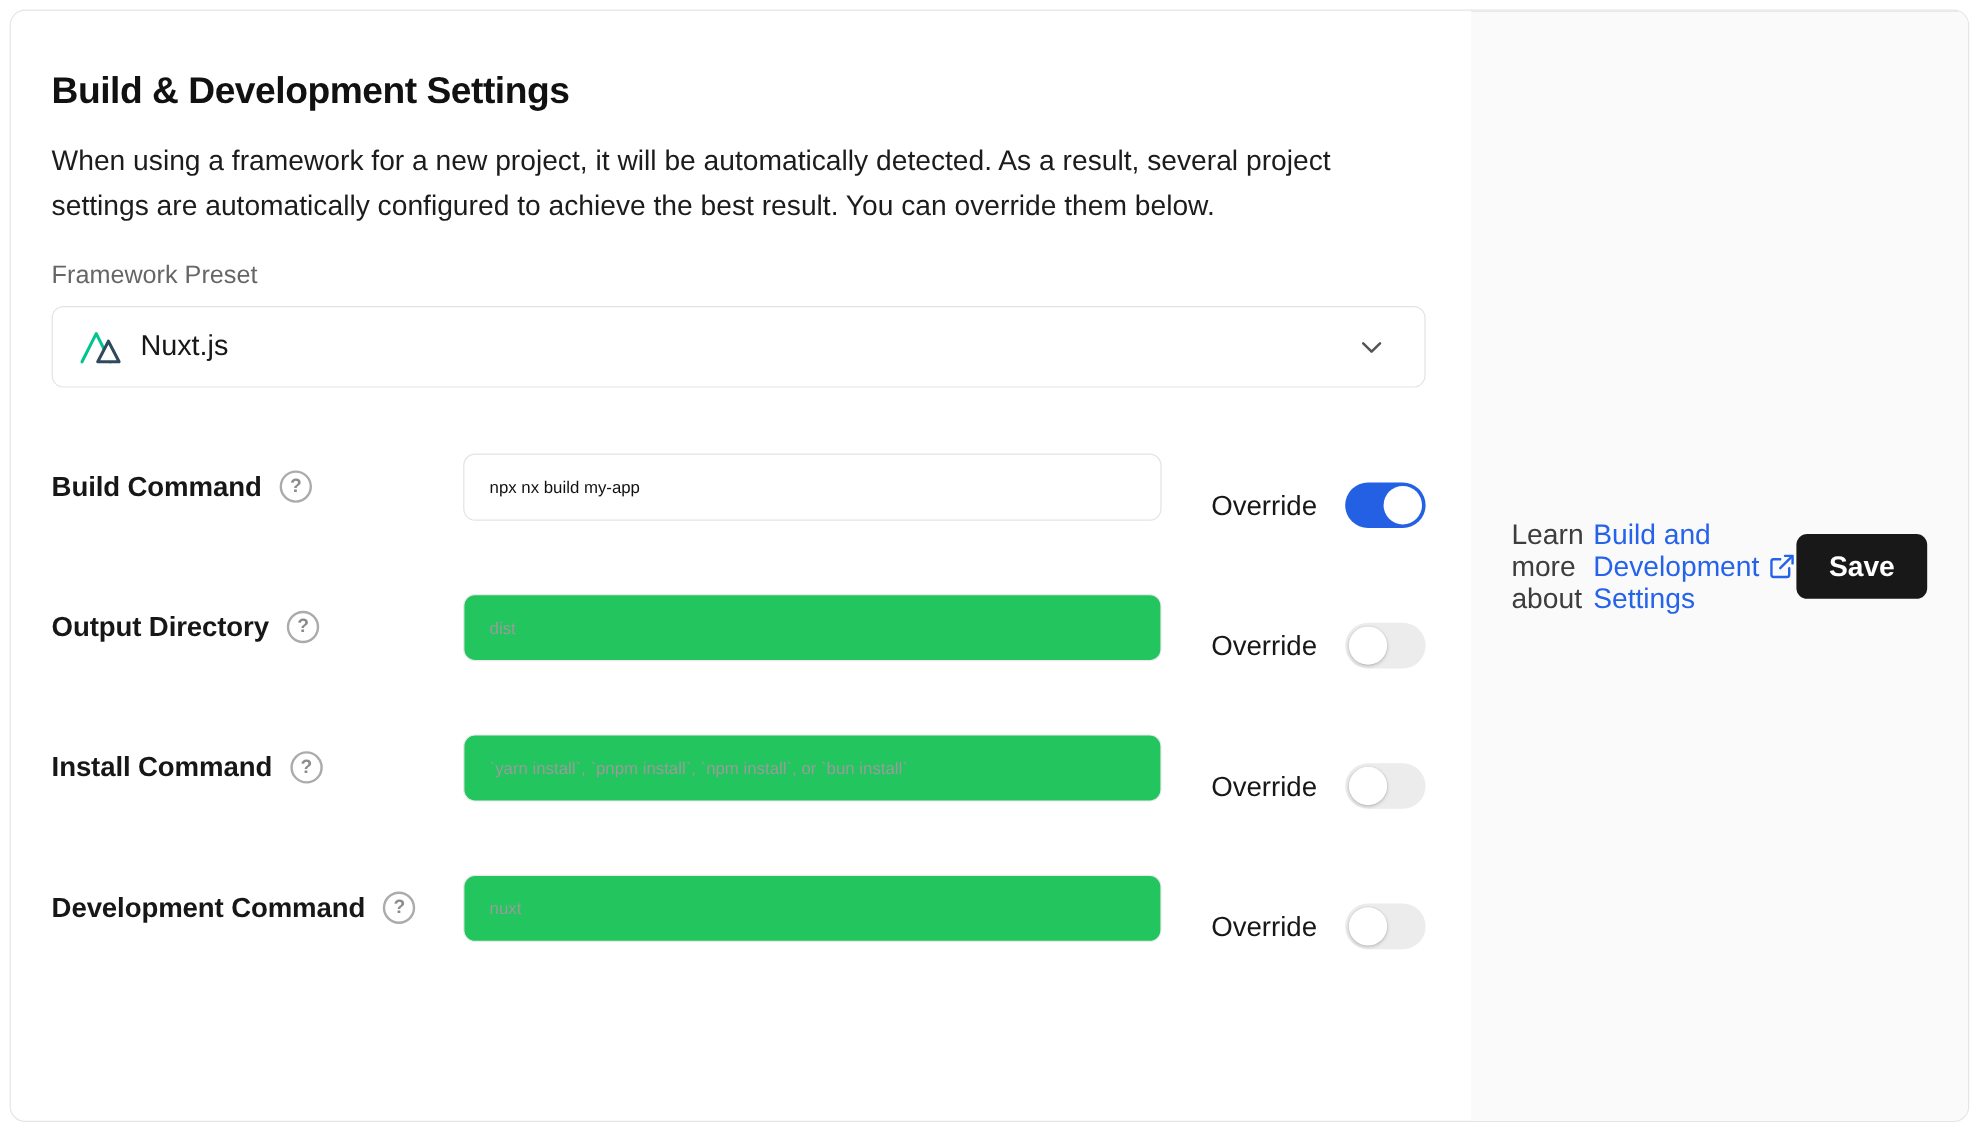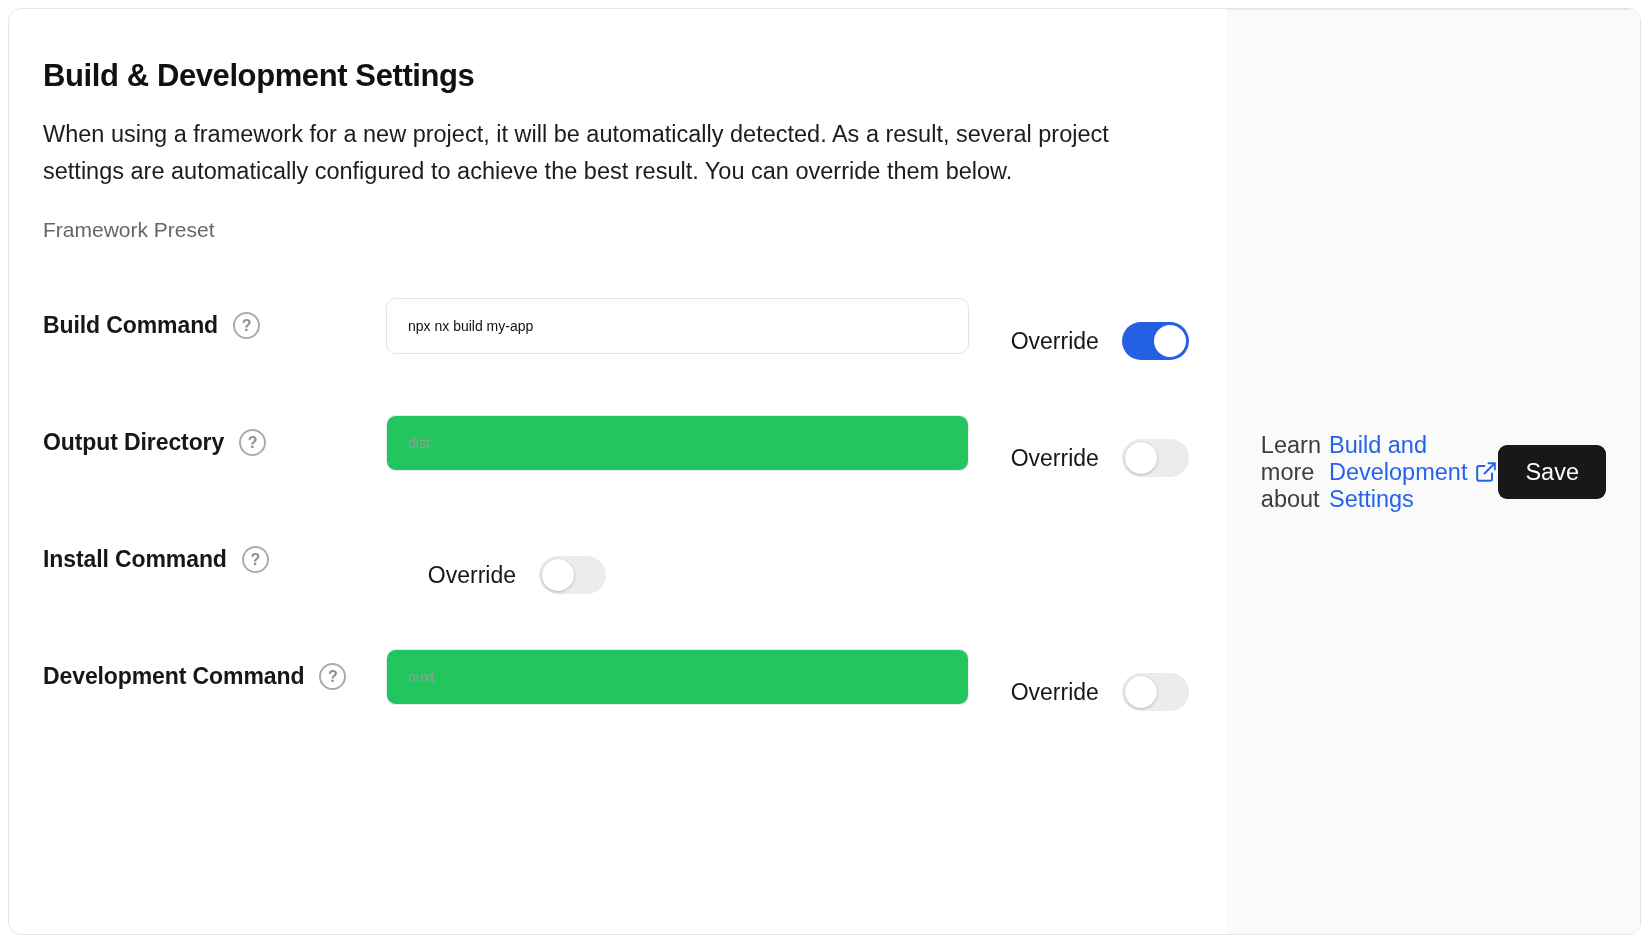--- a/index.html
+++ b/index.html
@@ -179,36 +179,50 @@
   }
   .save-btn {
     background: #181818;
     color: #ffffff;
     border: none;
     border-radius: 9px;
     height: 54px;
     padding: 0 27px;
     font-family: "Liberation Sans", sans-serif;
     font-size: 23.5px;
-    font-weight: 400;
+    font-weight: 700;
     cursor: pointer;
   }
 </style>
 </head>
 <body>
 
 <div class="card">
   <div class="main">
 
     <h1 class="title">Build &amp; Development Settings</h1>
 
     <p class="desc">When using a framework for a new project, it will be automatically detected. As a result, several project settings are automatically configured to achieve the best result. You can override them below.</p>
 
     <div class="fw-label">Framework Preset</div>
 
+    <div class="select">
+      <span style="display:flex;">
+        <svg width="36" height="30" viewBox="0 0 34 28" fill="none">
+          <path d="M2.2 25.8 L13.4 3.6 L24.6 25.8" stroke="#00c58e" stroke-width="2.4" stroke-linejoin="round" stroke-linecap="round" fill="none"></path>
+          <path d="M14.6 25.8 L23 9.6 L31.4 25.8 Z" fill="#ffffff" stroke="#2f495e" stroke-width="2.4" stroke-linejoin="round" stroke-linecap="round"></path>
+        </svg>
+      </span>
+      <span class="select-text">Nuxt.js</span>
+      <span class="chevron">
+        <svg width="28" height="28" viewBox="0 0 24 24" fill="none">
+          <path d="M6 9.5 L12 15.5 L18 9.5" stroke="#555555" stroke-width="1.8" stroke-linecap="round" stroke-linejoin="round"></path>
+        </svg>
+      </span>
+    </div>
 
     <div class="row">
       <div class="row-label-wrap">
         <span class="row-label">Build Command</span>
         <span class="q-icon">?</span>
       </div>
       <input class="cmd-input" type="text" value="npx nx build my-app" style="">
       <div class="override">
         <span class="ov-label">Override</span>
         <span class="toggle on">
@@ -229,20 +243,21 @@
             <span class="knob"></span>
           </span>
       </div>
     </div>
 
     <div class="row">
       <div class="row-label-wrap">
         <span class="row-label">Install Command</span>
         <span class="q-icon">?</span>
       </div>
+      <input class="cmd-input disabled" type="text" disabled="" placeholder="`yarn install`, `pnpm install`, `npm install`, or `bun install`" style="">
       <div class="override">
         <span class="ov-label">Override</span>
         <span class="toggle off">
             <span class="knob"></span>
           </span>
       </div>
     </div>
 
     <div class="row">
       <div class="row-label-wrap">

